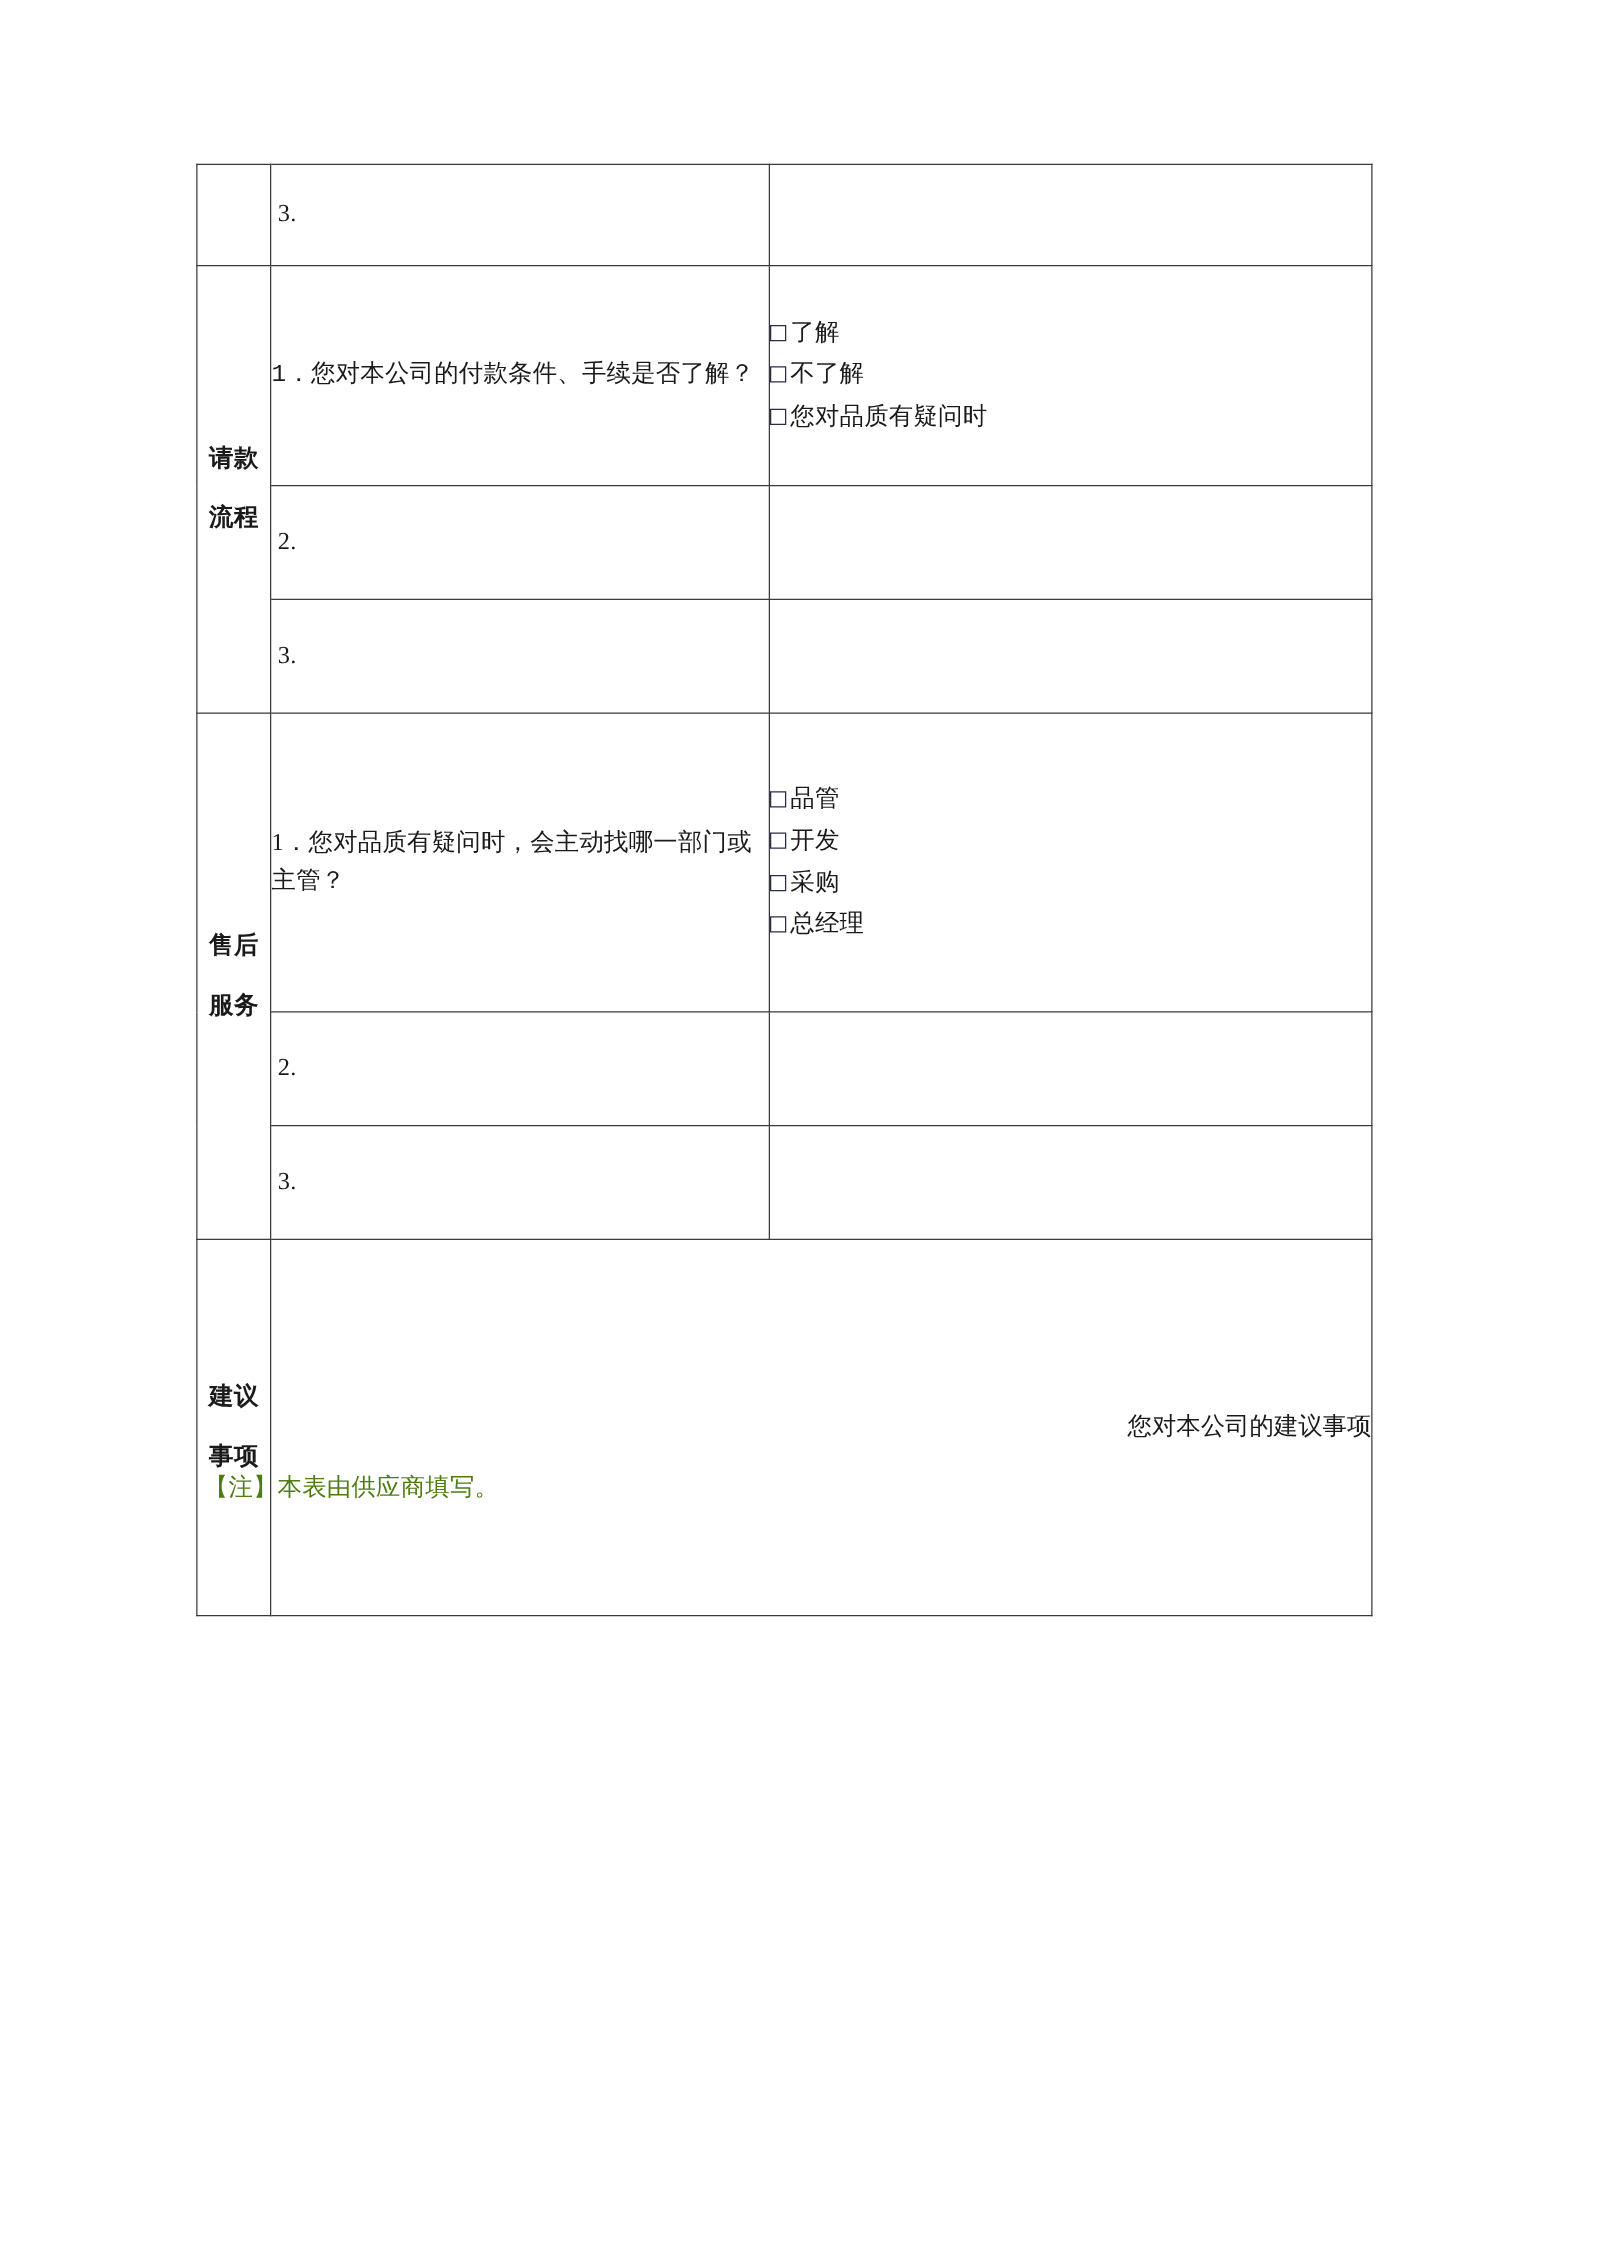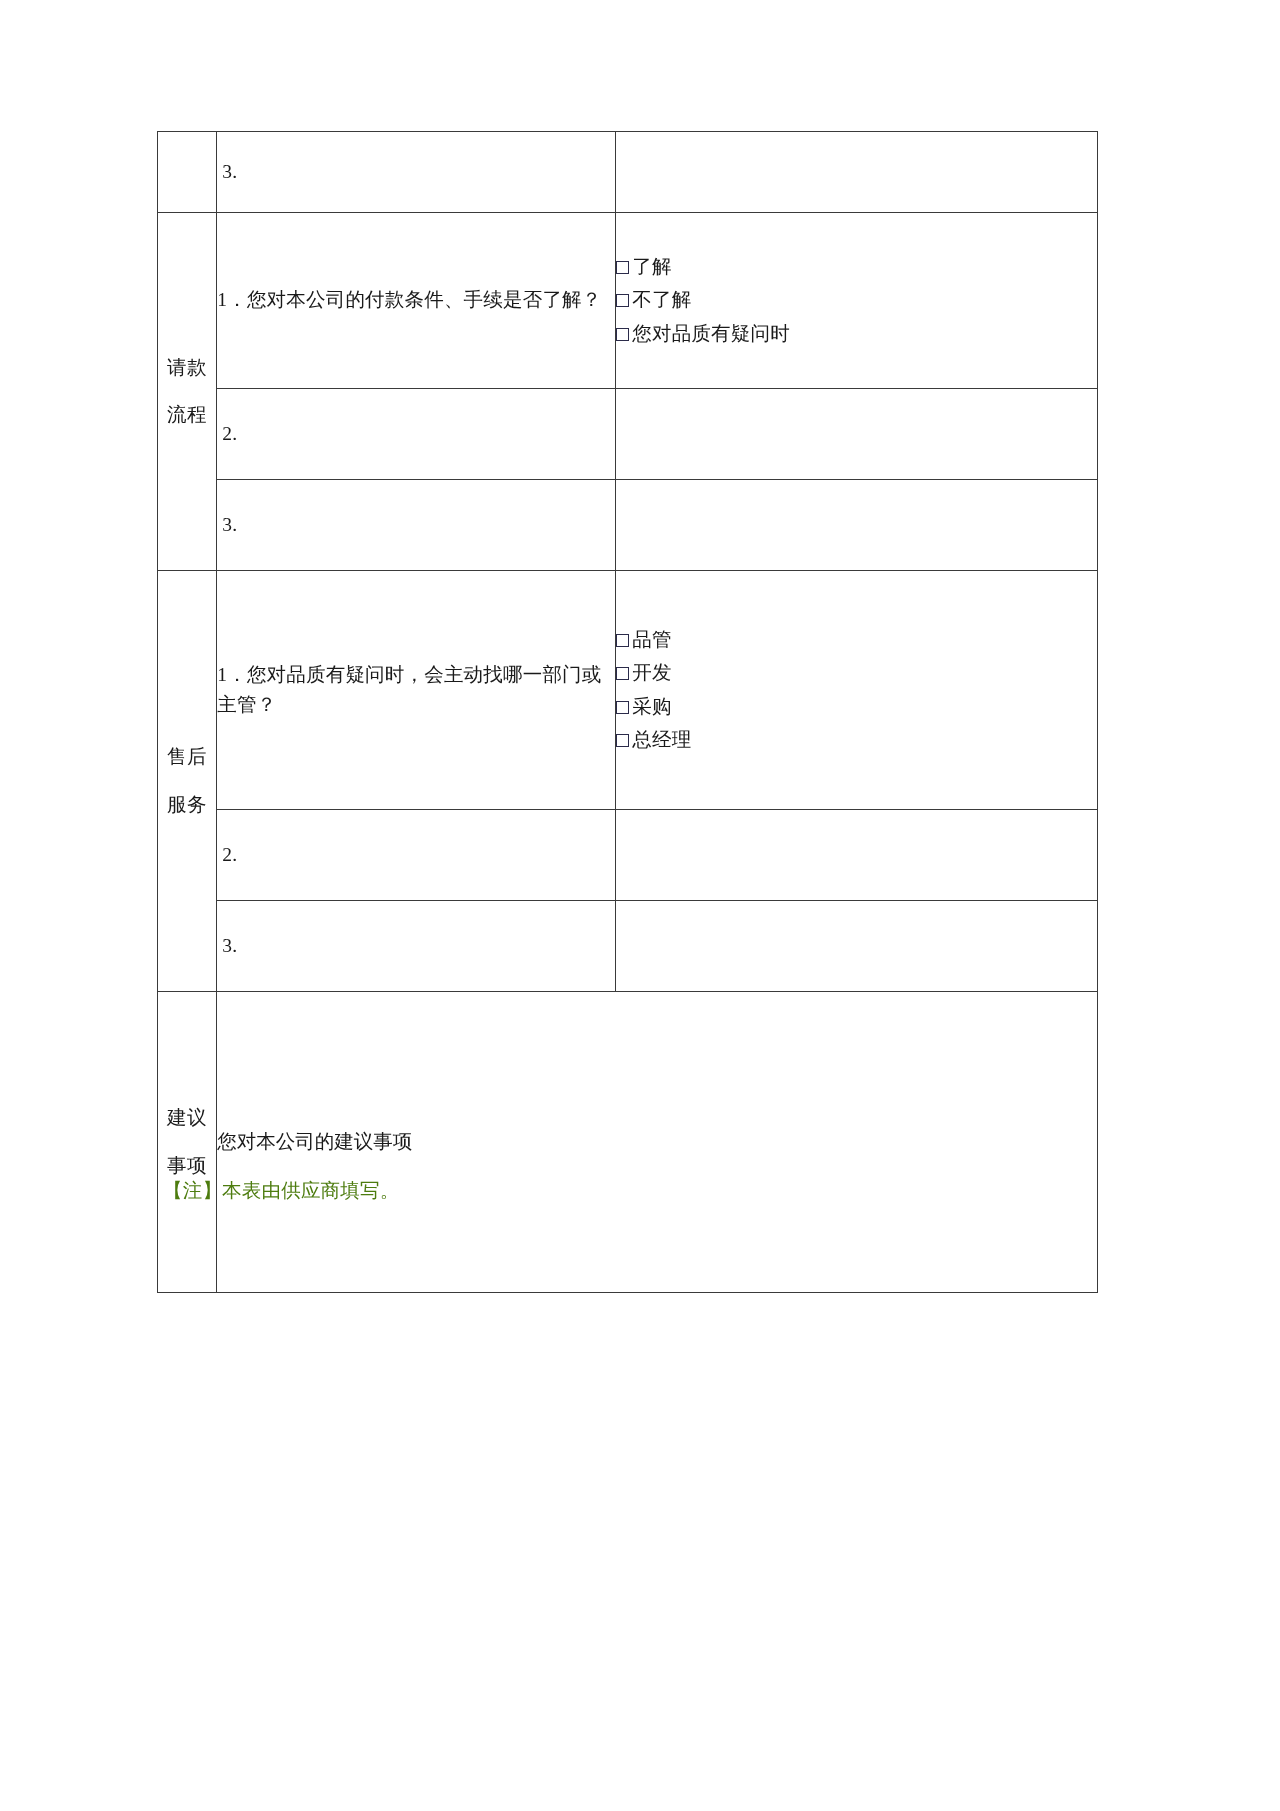--- a/index.html
+++ b/index.html
@@ -52,20 +52,21 @@
     text-align: center;
     font-size: 19.5px;
     line-height: 1.35;
     letter-spacing: 0.5px;
     padding: 0 2px;
   }
   .cat-cell .cat-line {
     display: block;
     margin: 17px 0;
     white-space: nowrap;
+    font-weight: bold;
   }
 
   .ques-cell {
     padding: 6px 0 6px 5px;
     font-size: 19.5px;
     line-height: 2.45;
     letter-spacing: 0.2px;
   }
   .ques-cell.small-row {
     line-height: 1.4;
@@ -86,29 +87,30 @@
   .opt .box {
     display: inline-block;
     width: 13px;
     height: 13px;
     border: 1.2px solid #2b2b4a;
     margin-right: 3px;
     vertical-align: -1px;
     box-sizing: border-box;
     background: #ffffff;
   }
-  .mid-q    { height: 175px; }
+  .mid-q    { height: 175px; font-family: Liberation Mono, monospace; }
   .num-row  { height: 58px;  }
   .adv-row  { height: 300px; }
 
   .adv-body {
     vertical-align: top;
     padding: 14px 0 0 5px;
     font-size: 19.5px;
     line-height: 1.4;
+    text-align: right;
   }
 
   .note {
     position: absolute;
     left: 163px;
     top: 1177px;
     font-size: 19.5px;
     line-height: 1.4;
     letter-spacing: 0.2px;
     color: #4d7c0f;

